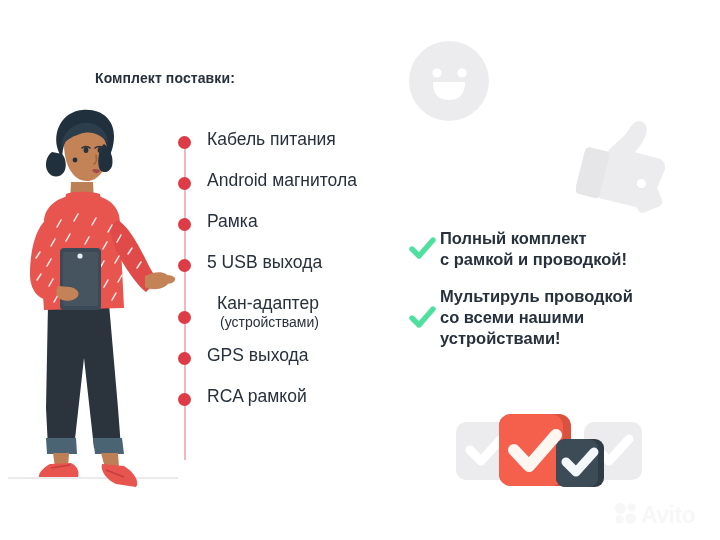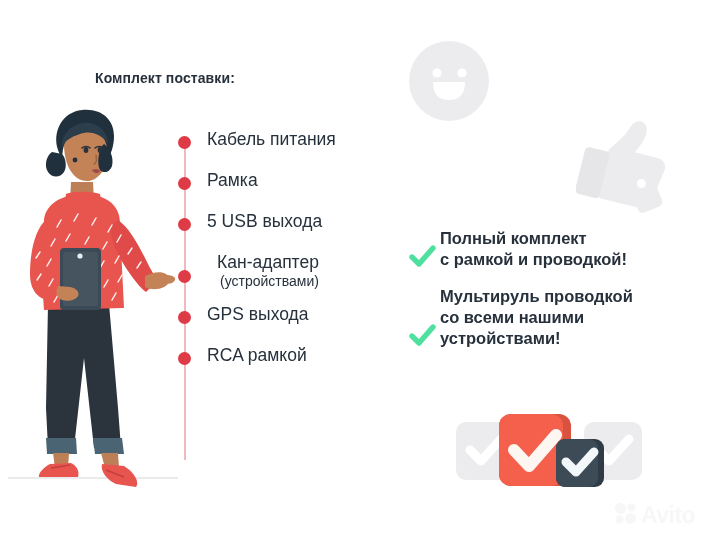--- a/index.html
+++ b/index.html
@@ -131,21 +131,21 @@
   
   .features {
     position: absolute;
     left: 409px;
     top: 228px;
     width: 290px;
   }
   .feature {
     position: relative;
     display: flex;
-    align-items: flex-end;
+    align-items: center;
     margin-bottom: 17px;
   }
   .feature-check {
     flex: 0 0 auto;
     width: 27px;
     height: 24px;
     margin-top: 1px;
   }
   .feature-text {
     margin-left: 4px;
@@ -300,20 +300,24 @@
   <div class="title">Комплект поставки:</div>
 
   <div class="speclist">
     <div class="spec-line"></div>
 
     <div class="spec-item">
       <span class="spec-dot"></span>
       <span class="spec-text">Кабель питания</span>
     </div>
 
+    <div class="spec-item">
+      <span class="spec-dot"></span>
+      <span class="spec-text">Android магнитола</span>
+    </div>
 
     <div class="spec-item">
       <span class="spec-dot"></span>
       <span class="spec-text">Рамка</span>
     </div>
 
 
     <div class="spec-item">
       <span class="spec-dot"></span>
       <span class="spec-text">5 USB выхода</span>

